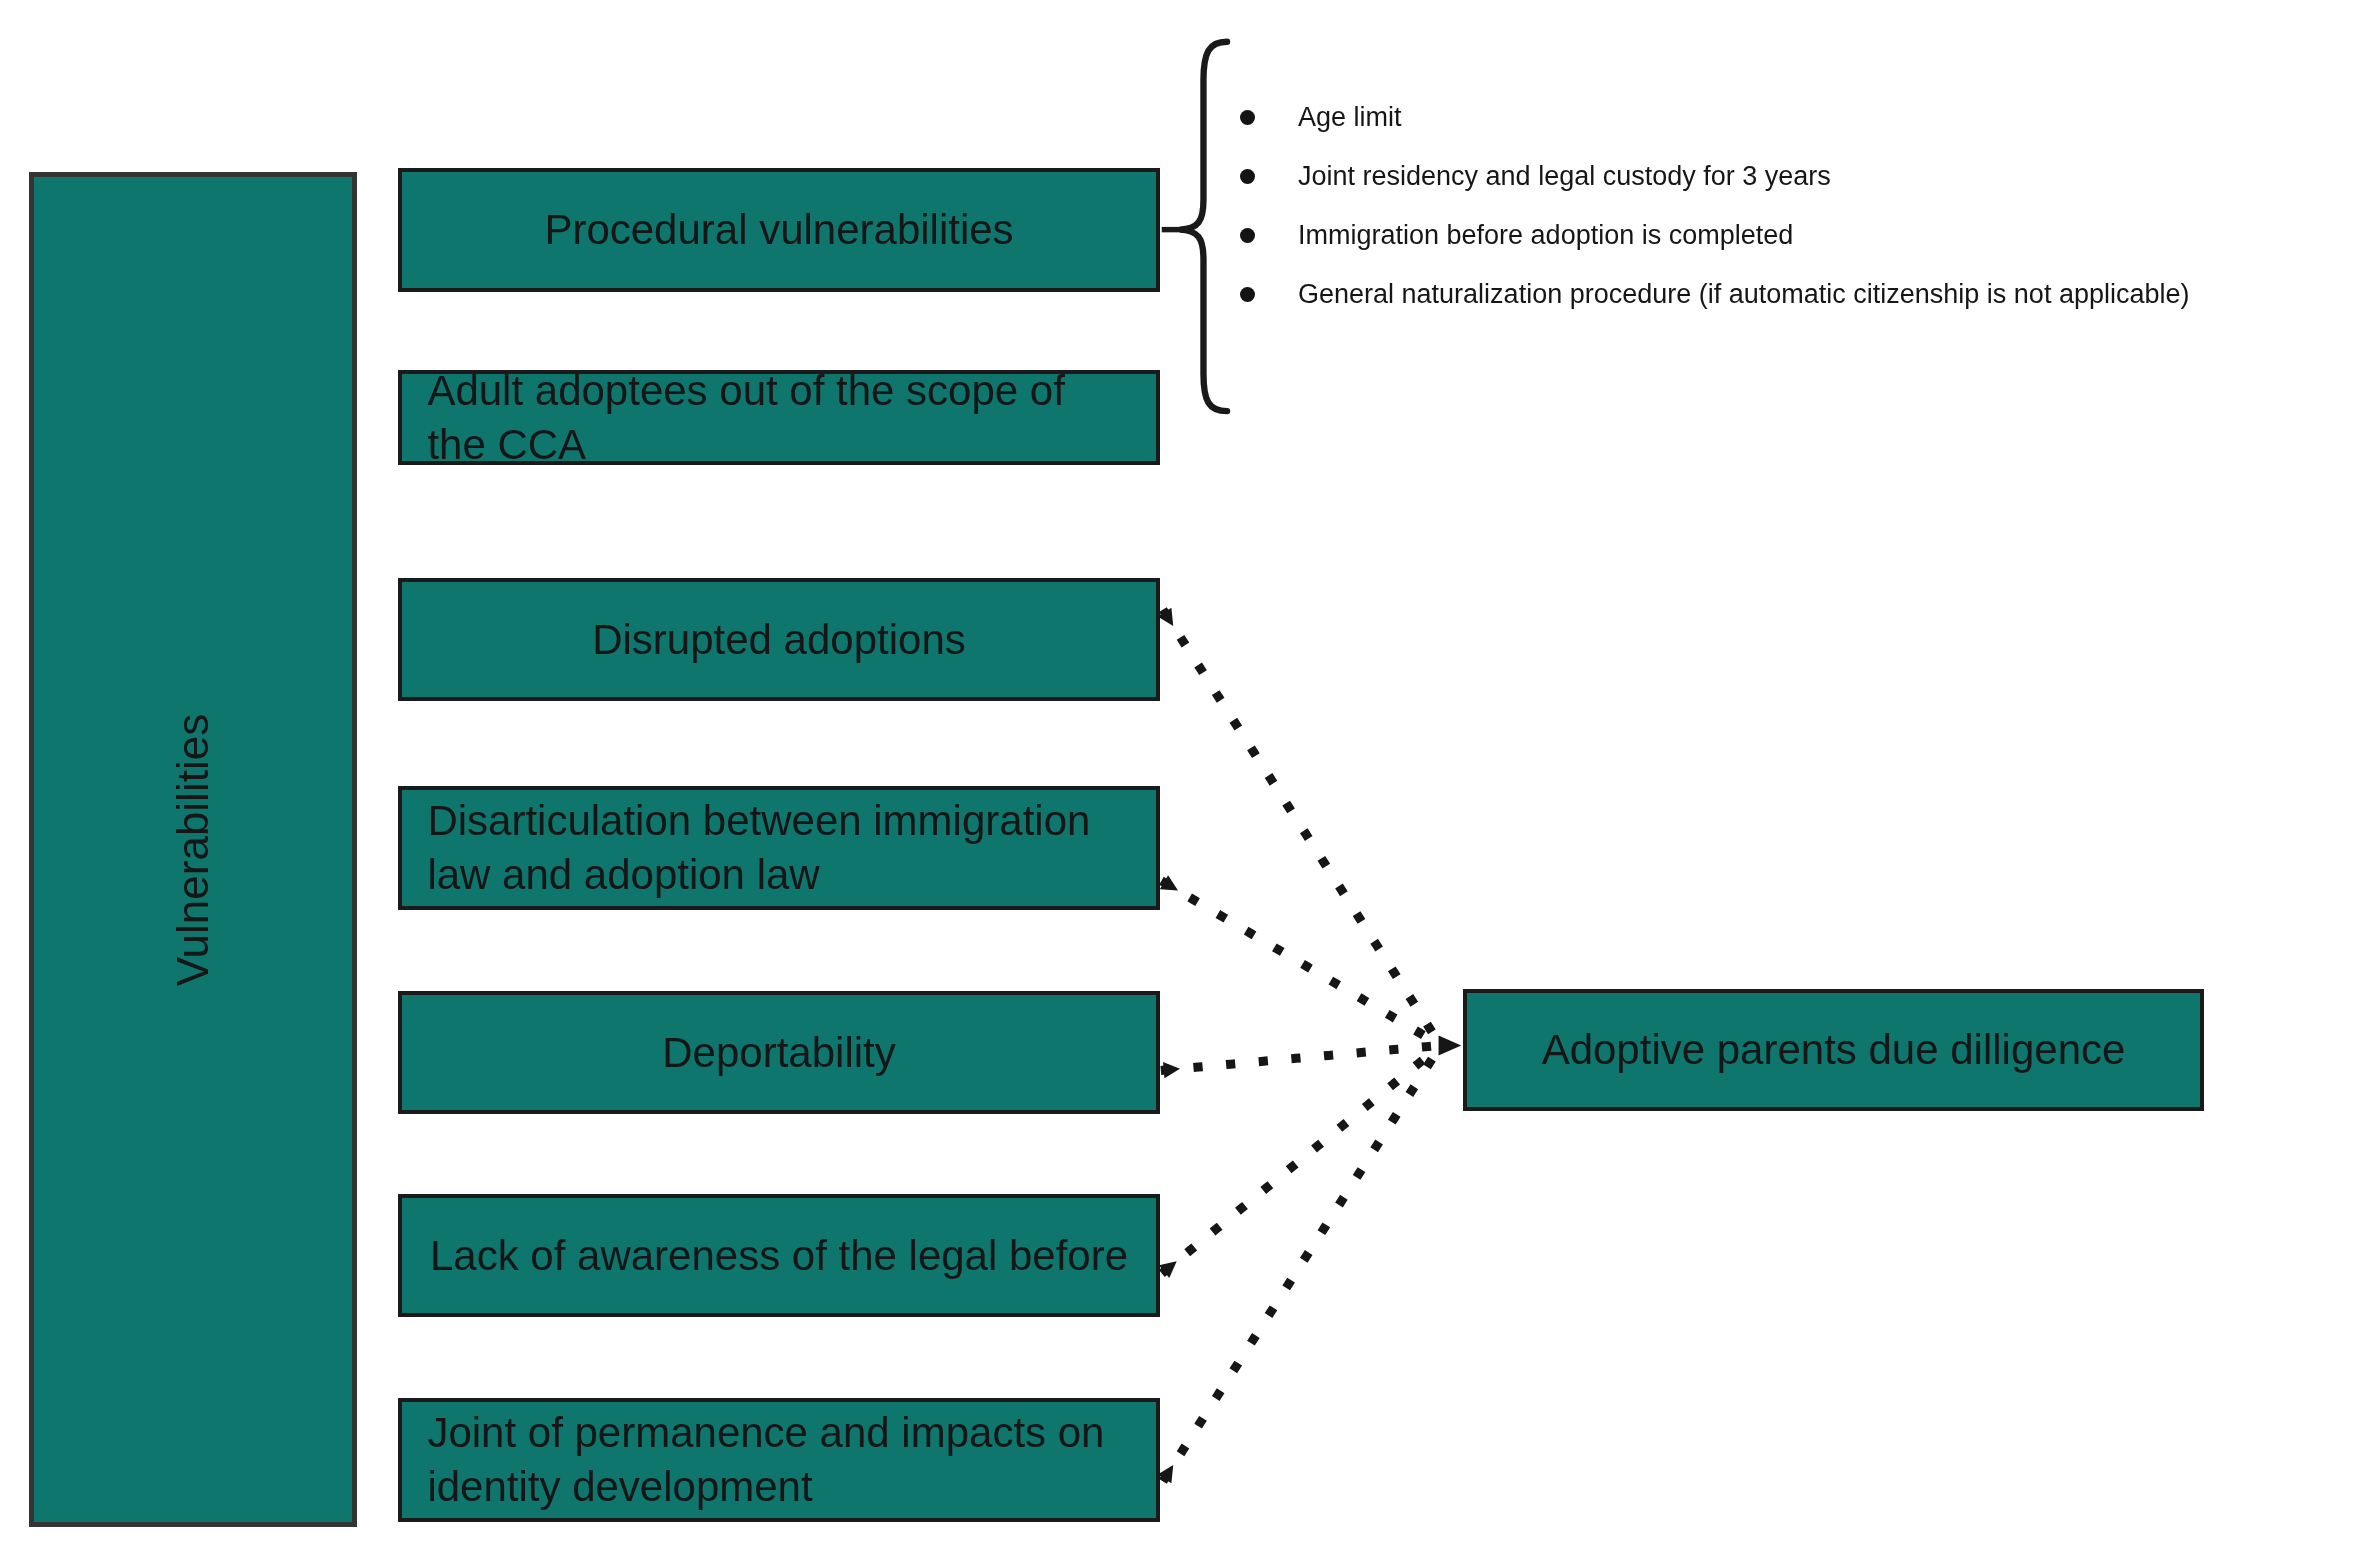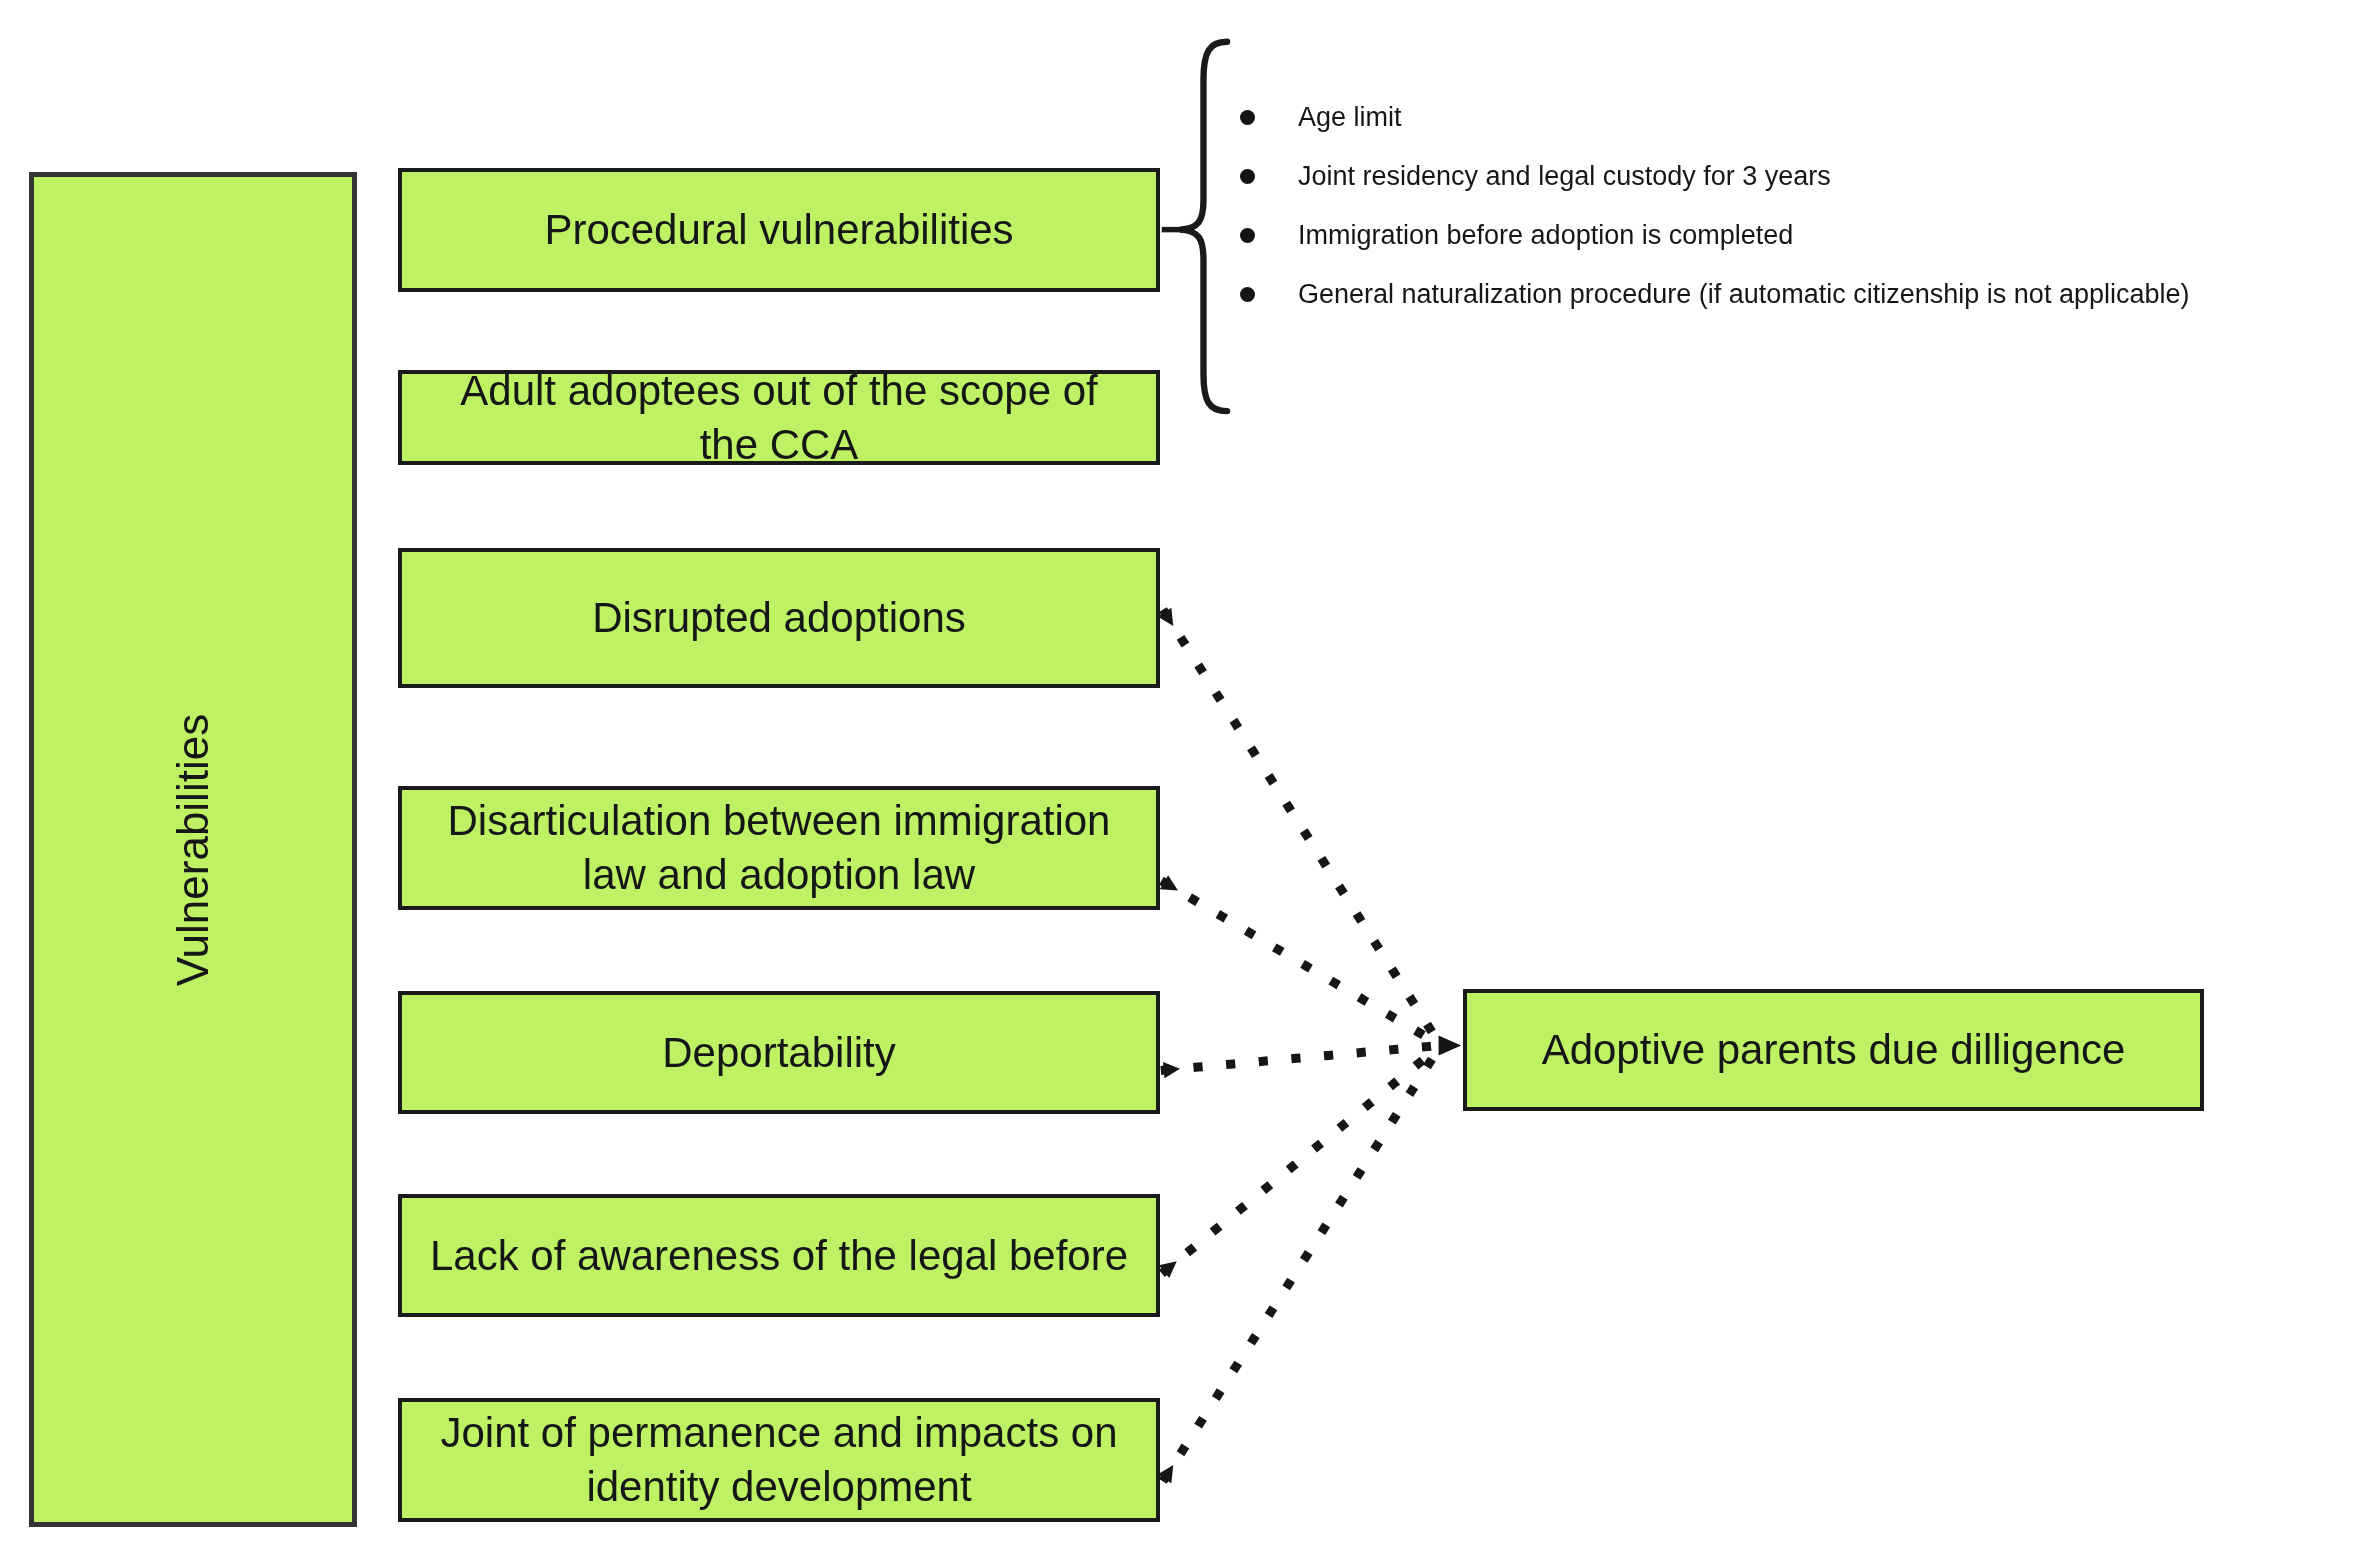--- a/index.html
+++ b/index.html
@@ -6,25 +6,25 @@
   .canvas{
     position:relative;
     width:2377px;height:1561px;
     background:#ffffff;
     font-family:"Liberation Sans",sans-serif;
     color:#161616;
     overflow:hidden;
   }
   .box{
     position:absolute;
-    background:#bef264;
+    background:#0f766e;
     border:4.5px solid #1a1a1a;
     box-sizing:border-box;
     display:flex;align-items:center;justify-content:center;
-    text-align:center;
+    text-align:left;
   }
   .category-box{
     left:29px;top:172px;width:328px;height:1355px;
     border-color:#343434;border-width:5.4px;
   }
   .vertical-label{
     transform:rotate(-90deg);
     white-space:nowrap;
     font-size:44px;
   }
@@ -63,21 +63,21 @@
   </div>
 
   <div class="box vuln-box" style="top:168px;height:124px">
     <span class="box-label">Procedural vulnerabilities</span>
   </div>
 
   <div class="box vuln-box" style="top:370px;height:95px">
     <span class="box-label">Adult adoptees out of the scope of the CCA</span>
   </div>
 
-  <div class="box vuln-box" style="top:548px;height:140px">
+  <div class="box vuln-box" style="top:578px;height:123px">
     <span class="box-label">Disrupted adoptions</span>
   </div>
 
   <div class="box vuln-box" style="top:991px;height:123px">
     <span class="box-label">Deportability</span>
   </div>
 
   <div class="box vuln-box" style="top:786px;height:124px">
     <span class="box-label">Disarticulation between immigration law and adoption law</span>
   </div>

